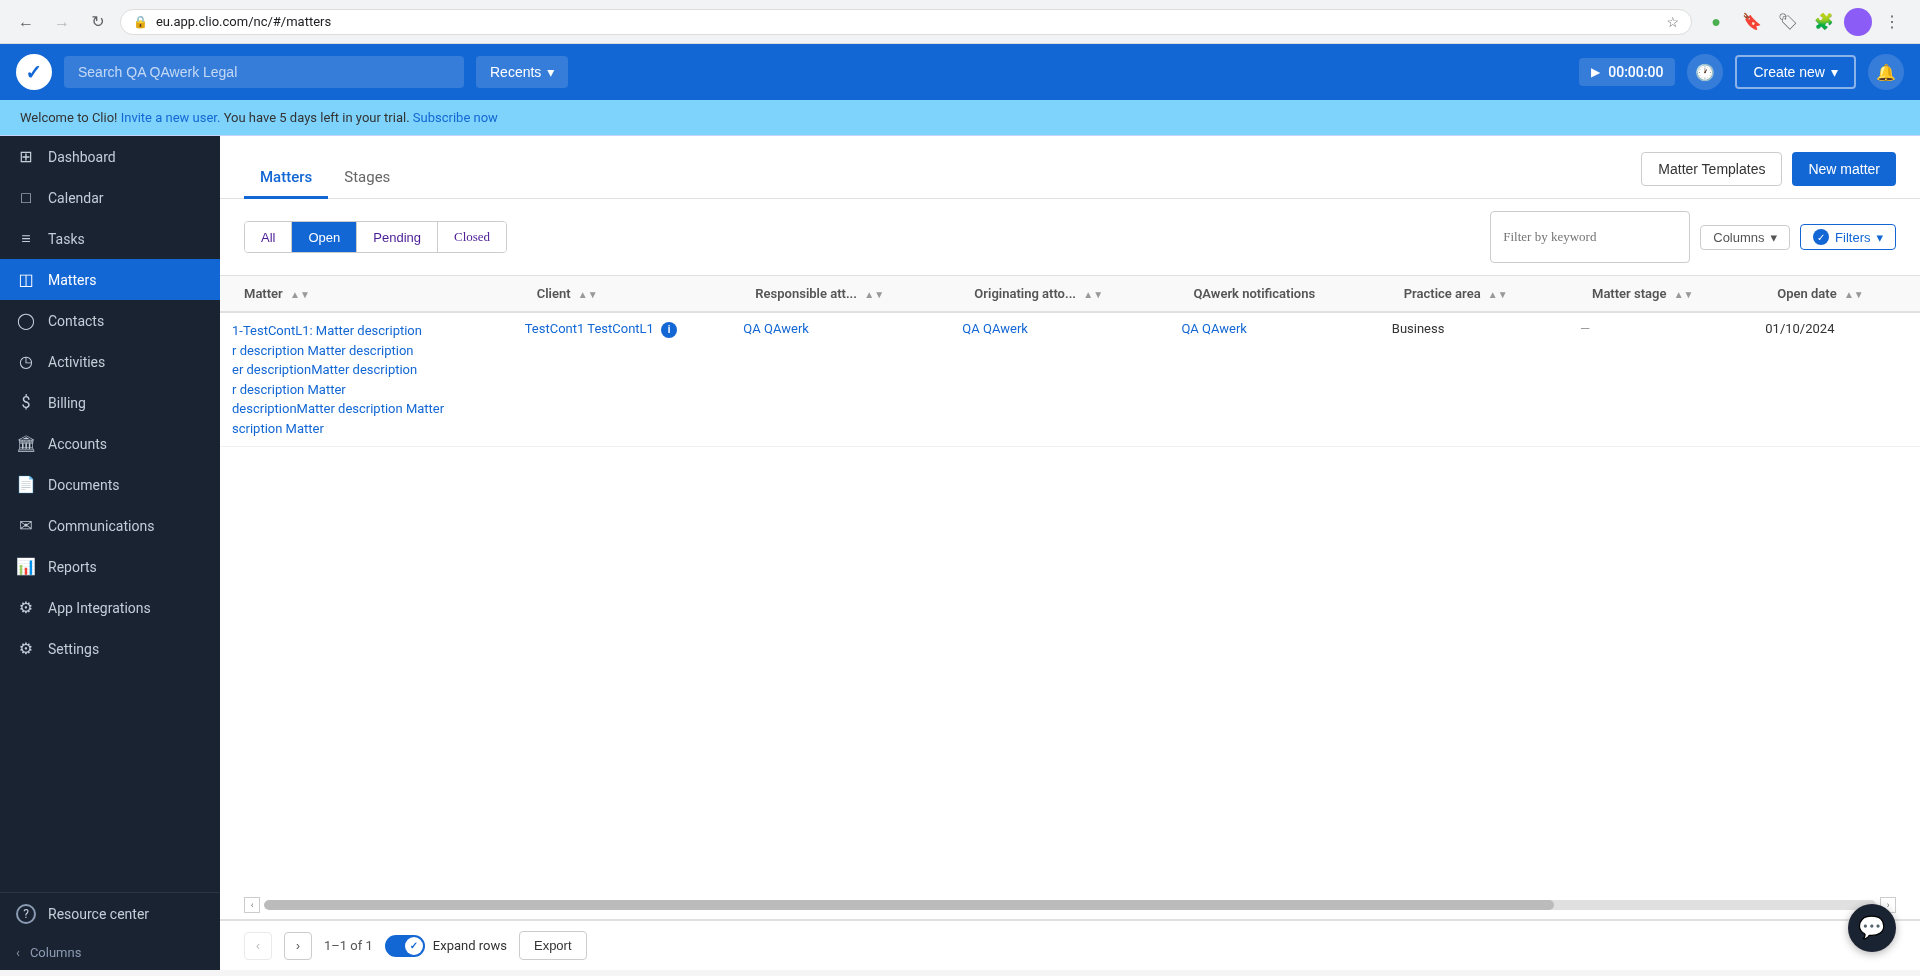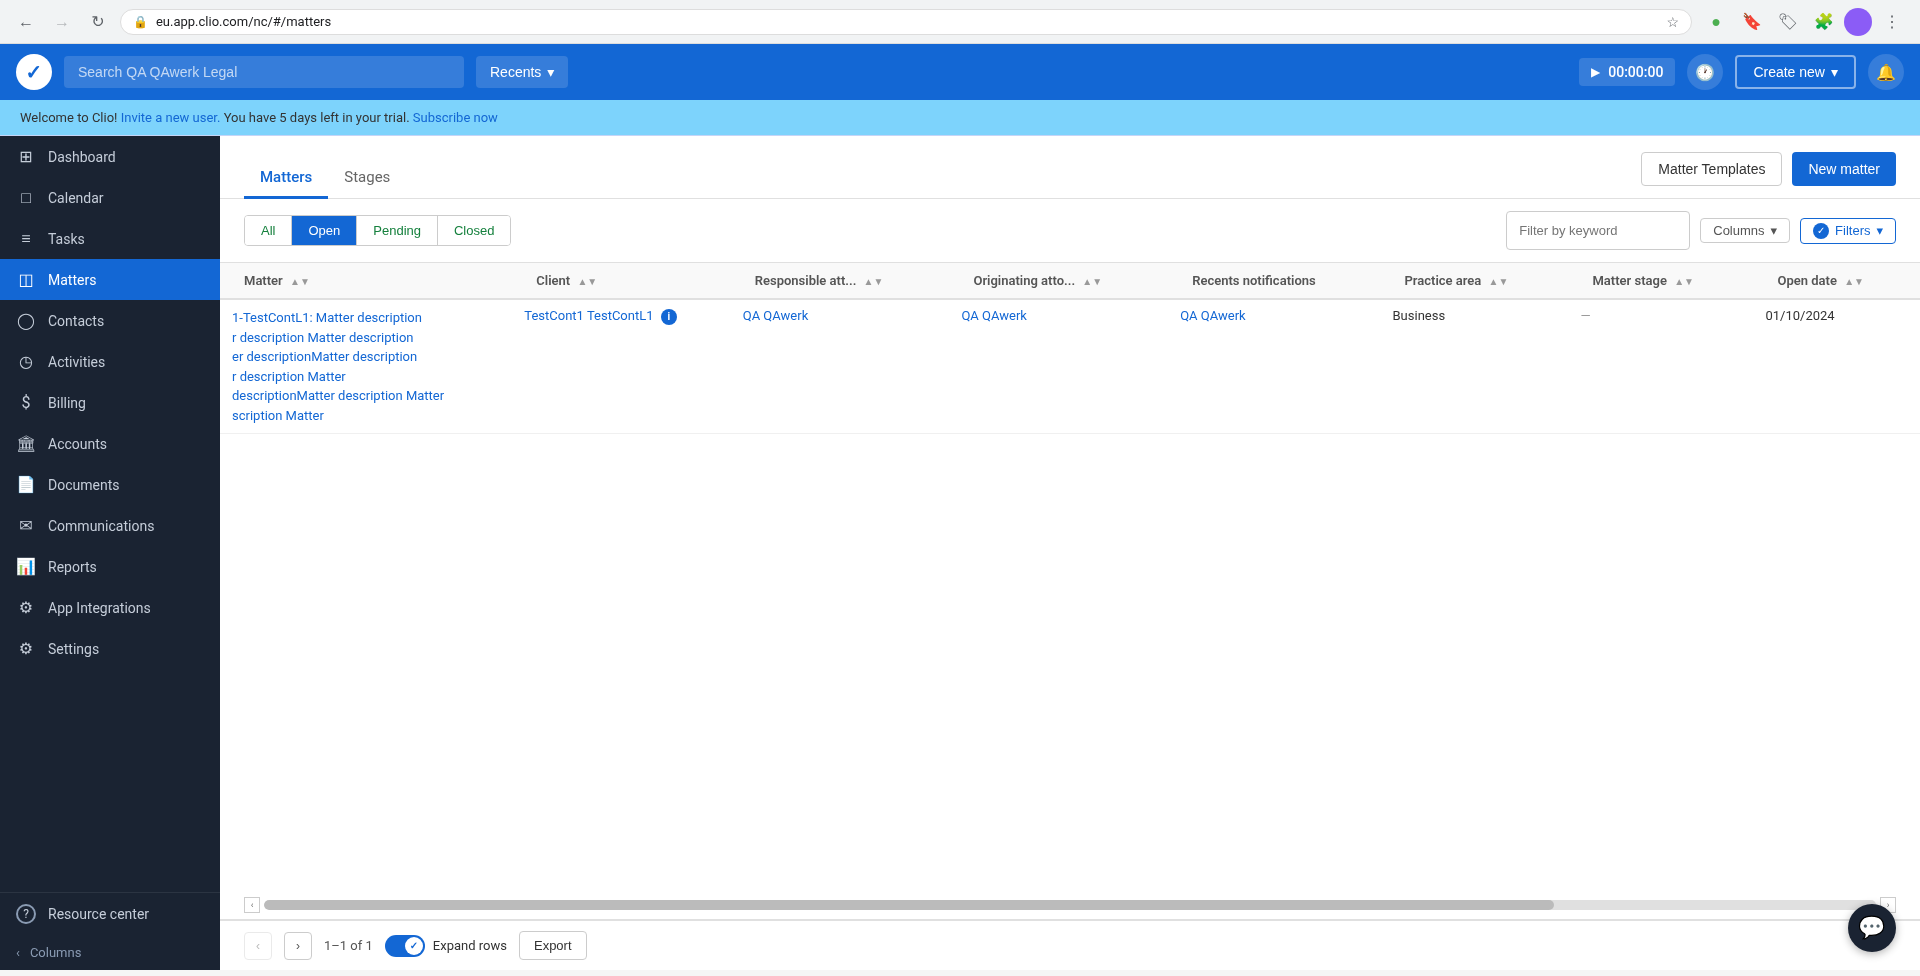--- a/index.html
+++ b/index.html
@@ -278,37 +278,38 @@
       border: 1px solid #ccc;
       border-radius: 4px;
       overflow: hidden;
     }
     .status-filter-btn {
       padding: 7px 16px;
       border: none;
       background: white;
       cursor: pointer;
       font-size: 13px;
-      color: #15803d;
+      color: #4c1d95;
       border-right: 1px solid #ccc;
     }
-    .status-filter-btn:last-child { border-right: none; }
+    .status-filter-btn:last-child { border-right: none; font-family: Liberation Serif, serif; }
     .status-filter-btn.active {
       background: #1367d4;
       color: white;
     }
     .filter-spacer { flex: 1; }
     .keyword-filter {
       border: 1px solid #ccc;
       border-radius: 4px;
-      padding: 11px 12px;
+      padding: 17px 12px;
       font-size: 13px;
       color: #555;
       outline: none;
-      width: 184px;
+      width: 200px;
+      font-family: Liberation Serif, serif;
     }
     .columns-btn, .filters-btn-active {
       display: flex;
       align-items: center;
       gap: 6px;
       padding: 4px 12px;
       border-radius: 4px;
       cursor: pointer;
       font-size: 13px;
     }
@@ -678,21 +679,21 @@
             </th>
             <th>
               <span>Responsible att...</span>
               <span class="sort-icon">▲▼</span>
             </th>
             <th>
               <span>Originating atto...</span>
               <span class="sort-icon">▲▼</span>
             </th>
             <th>
-              <span>Recents notifications</span>
+              <span>QAwerk notifications</span>
             </th>
             <th>
               <span>Practice area</span>
               <span class="sort-icon">▲▼</span>
             </th>
             <th>
               <span>Matter stage</span>
               <span class="sort-icon">▲▼</span>
             </th>
             <th>

